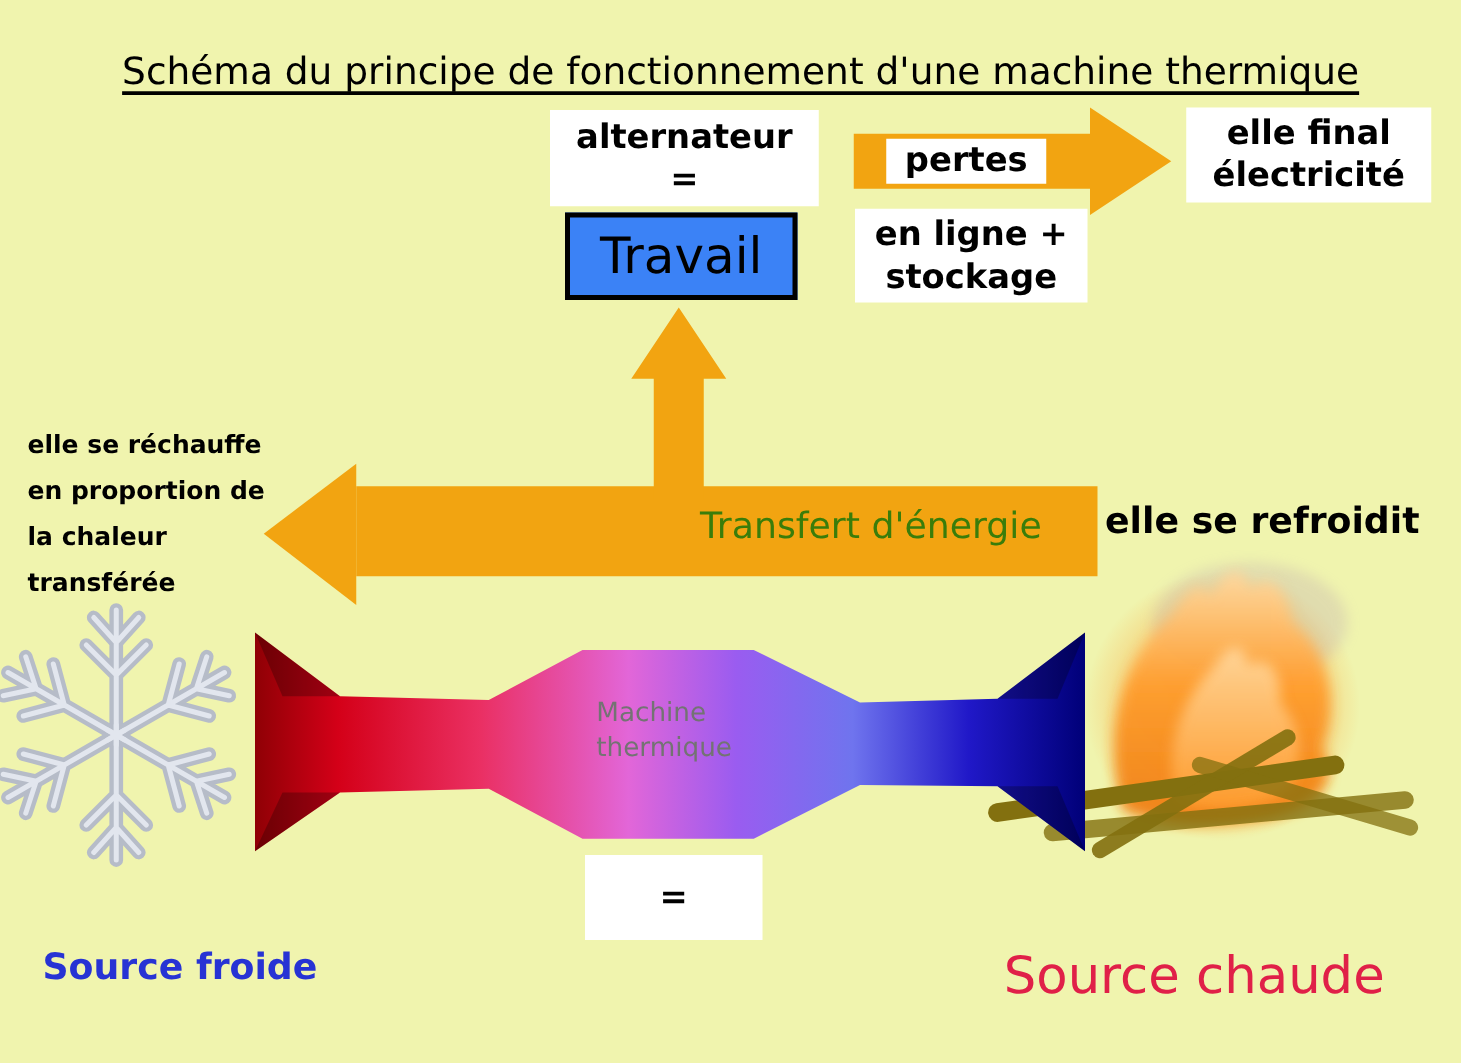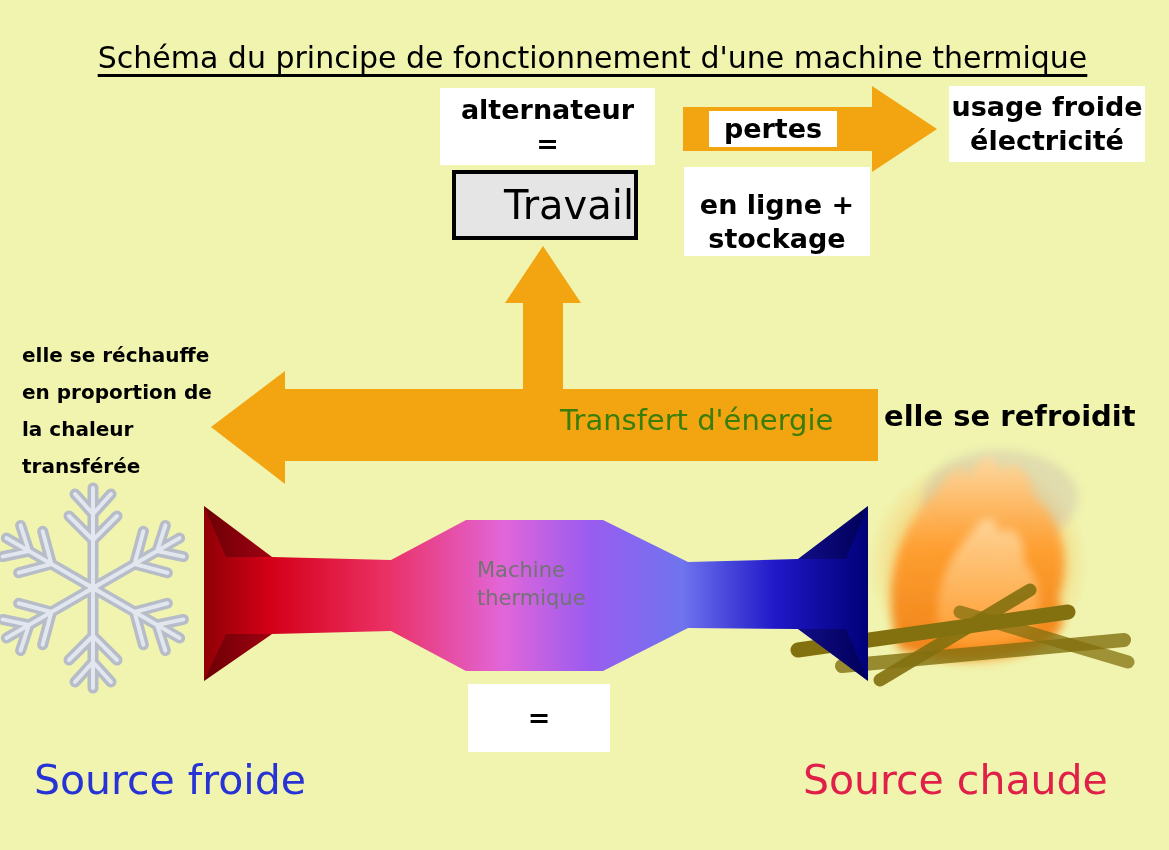--- a/index.html
+++ b/index.html
@@ -29,51 +29,51 @@
     position: absolute; z-index: 2;
     background: #ffffff; color: #000;
     font-weight: bold; text-align: center;
     display: flex; flex-direction: column; justify-content: center;
     font-size: 27px;
   }
   .box .ln { line-height: 34px; }
 
   .travail-box {
     position: absolute; z-index: 2;
-    background: #e5e5e5; border: 4px solid #000;
-    display: flex; align-items: center; justify-content: flex-end;
+    background: #3b82f6; border: 4px solid #000;
+    display: flex; align-items: center; justify-content: center;
     font-size: 40px; color: #000;
   }
 
   .freetext { position: absolute; z-index: 2; color: #000; font-weight: bold; }
 
   #alternateur-box { left: 440px; top: 88px;  width: 215px; height: 77px; }
   #travail-box     { left: 452px; top: 170px; width: 178px; height: 62px; }
   #pertes-box      { left: 709px; top: 111px; width: 128px; height: 36px; justify-content: flex-end; }
   #pertes-box .ln  { line-height: 36px; }
-  #enligne-box     { left: 684px; top: 167px; width: 186px; height: 89px; justify-content: flex-end; }
+  #enligne-box     { left: 684px; top: 167px; width: 186px; height: 75px; }
   #usage-box       { left: 949px; top: 86px;  width: 196px; height: 76px; }
   #turbine-box     { left: 468px; top: 684px; width: 142px; height: 68px; }
 
   #transfert-label {
     left: 560px; top: 403px;
     font-size: 29px; font-weight: normal;
     color: var(--transfer-green, #3a7d0a);
   }
   #refroidit-label { left: 884px; top: 399px; font-size: 29px; }
   #rechauffe-label { left: 22px;  top: 337px; font-size: 20px; }
   #rechauffe-label .ln { line-height: 37px; }
 
   #machine-label {
     left: 477px; top: 556px;
     font-size: 21px; font-weight: normal; color: #737373;
   }
   #machine-label .ln { line-height: 28px; }
 
-  #source-froide { left: 34px;  top: 756px; font-size: 41px; font-weight: normal; color: var(--cold-blue, #2733d4); }
+  #source-froide { left: 34px;  top: 756px; font-size: 29px; font-weight: bold; color: var(--cold-blue, #2733d4); }
   #source-chaude { left: 803px; top: 756px; font-size: 41px; font-weight: normal; color: var(--hot-red, #e02048); }
 
   
   .orange { fill: var(--arrow-orange, #f2a411); }
   .g0 { stop-color: var(--machine-gradient-0, #8f0005); }
   .g1 { stop-color: var(--machine-gradient-1, #d40018); }
   .g2 { stop-color: var(--machine-gradient-2, #ea2f62); }
   .g3 { stop-color: var(--machine-gradient-3, #e266d8); }
   .g4 { stop-color: var(--machine-gradient-4, #9a5cf0); }
   .g5 { stop-color: var(--machine-gradient-5, #6f74ee); }
@@ -189,21 +189,21 @@
   <div class="box" id="pertes-box">
     <div class="ln">pertes</div>
   </div>
 
   <div class="box" id="enligne-box">
     <div class="ln">en ligne +</div>
     <div class="ln">stockage</div>
   </div>
 
   <div class="box" id="usage-box">
-    <div class="ln">usage froide</div>
+    <div class="ln">elle final</div>
     <div class="ln">électricité</div>
   </div>
 
   <div class="box" id="turbine-box">
     <div class="ln">=</div>
   </div>
 
   <div class="freetext" id="transfert-label">Transfert d'énergie</div>
 
   <div class="freetext" id="refroidit-label">elle se refroidit</div>

